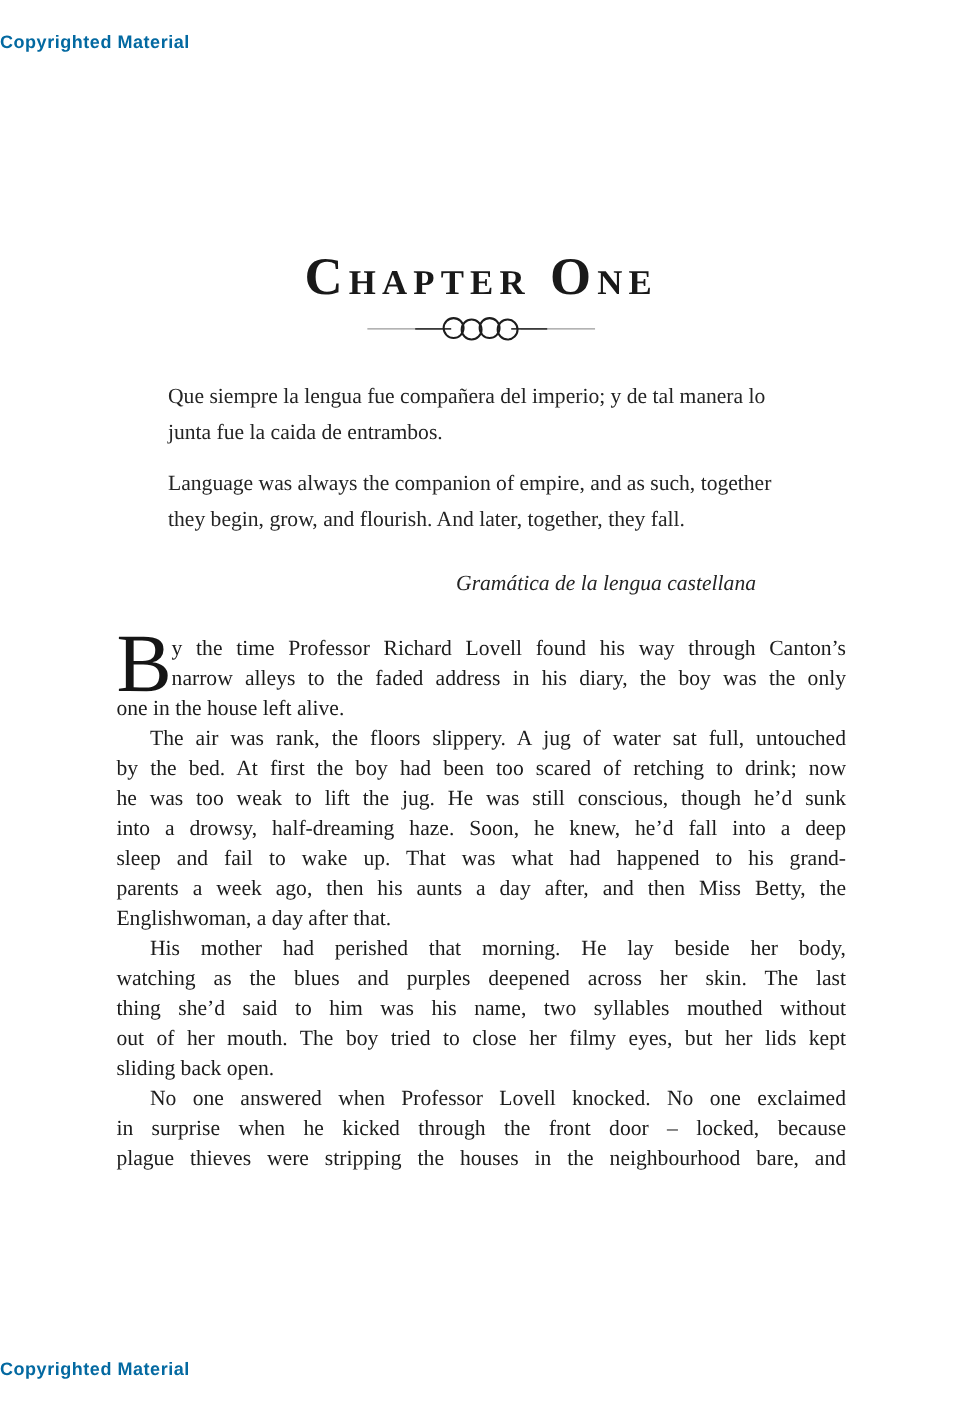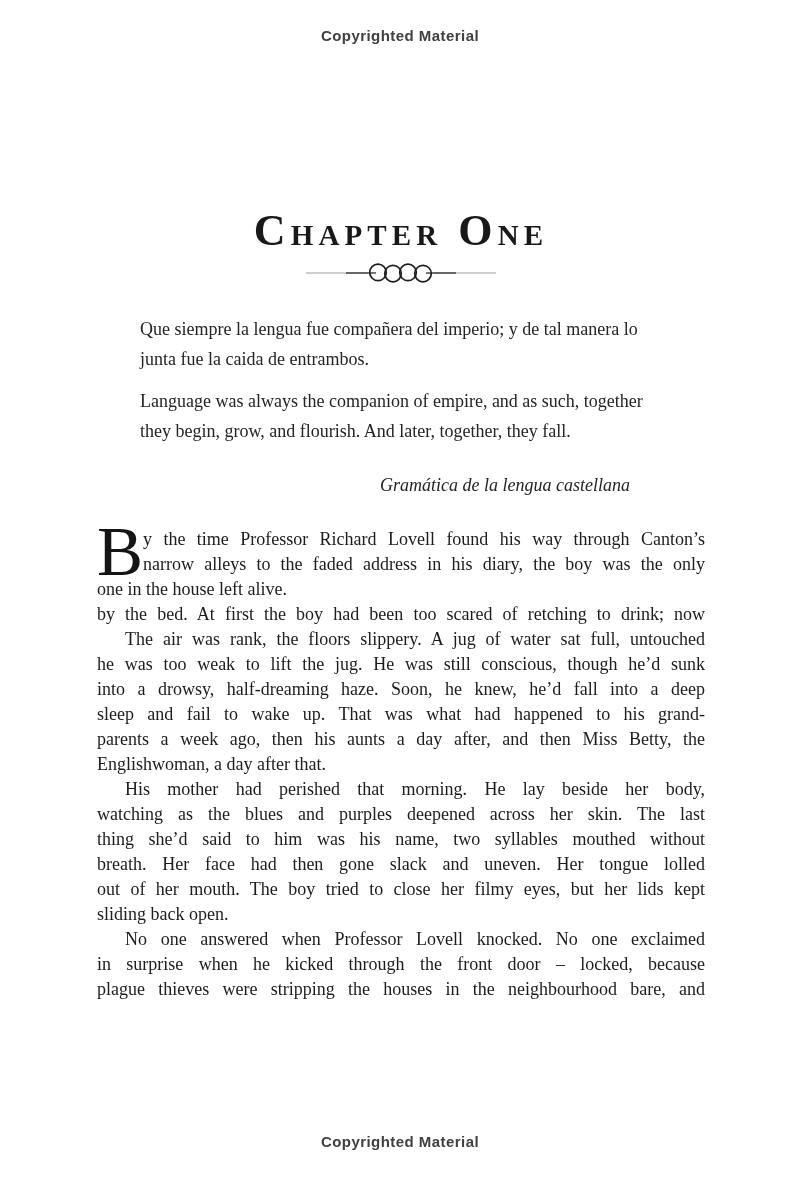--- a/index.html
+++ b/index.html
@@ -8,26 +8,25 @@
     width: 800px;
     height: 1182px;
     background: #ffffff;
     overflow: hidden;
     font-family: "Liberation Serif", serif;
     color: #1c1c1c;
   }
   .copyright {
     position: absolute;
     left: 0; right: 0;
-    text-align: center;
     font-family: "Liberation Sans", sans-serif;
     font-size: 15px;
     font-weight: bold;
     letter-spacing: 0.03em;
-    color: #404040;
+    color: #0369a1;
   }
   .copyright.top { top: 27px; }
   .copyright.bottom { top: 1133px; }
 
   .content {
     position: absolute;
     top: 0;
     left: 97px;
     width: 608px;
   }
@@ -143,33 +142,32 @@
     </div>
 
     <div class="body-text" id="body-text">
         <div class="para">
           <span class="dropcap">B</span>
           <div class="line">y the time Professor Richard Lovell found his way through Canton’s</div>
           <div class="line">narrow alleys to the faded address in his diary, the boy was the only</div>
           <div class="line lastline">one in the house left alive.</div>
         </div>
         <div class="para">
+          <div class="line indent">The air was rank, the floors slippery. A jug of water sat full, untouched</div>
           <div class="line">by the bed. At first the boy had been too scared of retching to drink; now</div>
-          <div class="line indent">The air was rank, the floors slippery. A jug of water sat full, untouched</div>
           <div class="line">he was too weak to lift the jug. He was still conscious, though he’d sunk</div>
           <div class="line">into a drowsy, half-dreaming haze. Soon, he knew, he’d fall into a deep</div>
           <div class="line">sleep and fail to wake up. That was what had happened to his grand-</div>
           <div class="line">parents a week ago, then his aunts a day after, and then Miss Betty, the</div>
           <div class="line lastline">Englishwoman, a day after that.</div>
         </div>
         <div class="para">
           <div class="line indent">His mother had perished that morning. He lay beside her body,</div>
           <div class="line">watching as the blues and purples deepened across her skin. The last</div>
           <div class="line">thing she’d said to him was his name, two syllables mouthed without</div>
-          <div class="line">breath. Her face had then gone slack and uneven. Her tongue lolled</div>
           <div class="line">out of her mouth. The boy tried to close her filmy eyes, but her lids kept</div>
           <div class="line lastline">sliding back open.</div>
         </div>
         <div class="para">
           <div class="line indent">No one answered when Professor Lovell knocked. No one exclaimed</div>
           <div class="line">in surprise when he kicked through the front door – locked, because</div>
           <div class="line">plague thieves were stripping the houses in the neighbourhood bare, and</div>
         </div>
       </div>
 

